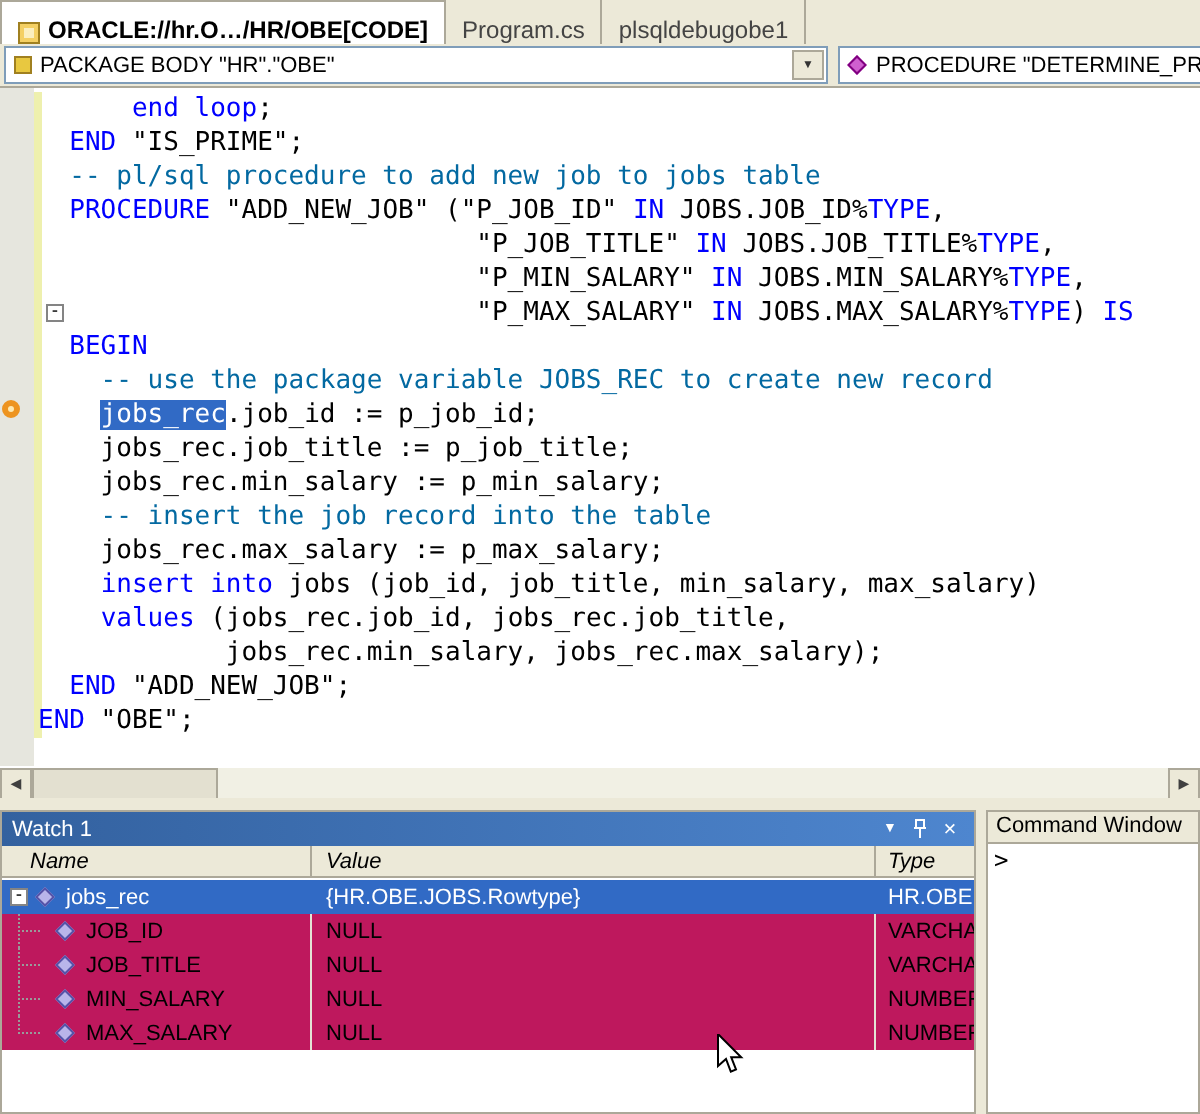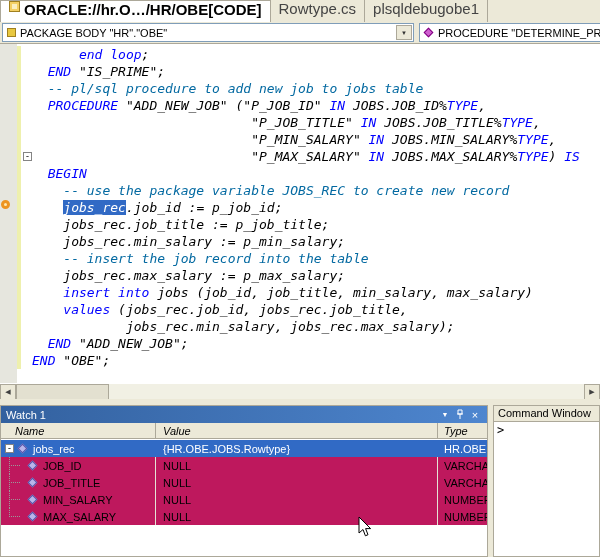--- a/index.html
+++ b/index.html
@@ -3,43 +3,43 @@
 <meta charset="utf-8">
 <style>
   * { box-sizing: border-box; }
   body { margin:0; background:#888; }
   .screen {
     position:relative; width:600px; height:557px; overflow:hidden;
     background:#ECE9D8; font-family:"Liberation Sans",sans-serif; color:#000;
   }
   
   .tabbar { position:absolute; top:0; left:0; right:0; height:22px; display:flex; background:#ECE9D8; }
-  .tab { display:flex; align-items:flex-start; gap:4px; padding:0 8px; height:22px;
-         font-size:15px; border-right:1px solid #ACA899; color:#444; cursor:default; white-space:nowrap; }
+  .tab { display:flex; align-items:flex-end; gap:4px; padding:0 8px; height:22px;
+         font-size:12px; border-right:1px solid #ACA899; color:#444; cursor:default; white-space:nowrap; }
   .tab.active { background:#fff; border:1px solid #ACA899; border-bottom:none; font-weight:bold; color:#000; }
   .doc-icon { width:11px; height:11px; background:#F4D064; border:1px solid #A08020; position:relative; }
   .doc-icon::after { content:""; position:absolute; left:2px; top:2px; width:5px; height:5px; background:#FBEFC0; }
   
   .navbar { position:absolute; top:22px; left:0; right:0; height:22px; background:#ECE9D8; border-bottom:1px solid #ACA899; }
   .combo { position:absolute; top:1px; height:19px; background:#fff; border:1px solid #7F9DB9;
            display:flex; align-items:center; font-size:11px; overflow:hidden; white-space:nowrap; }
   .combo-left { left:2px; width:412px; }
   .combo-right { left:419px; width:181px; border-right:none; }
   .combo-text { overflow:hidden; white-space:nowrap; }
   .combo-arrow { position:absolute; right:1px; top:1px; width:16px; height:15px; background:#ECE9D8;
                  border:1px solid #ACA899; font-size:6px; display:flex; align-items:center; justify-content:center; color:#333; }
   .pkg-icon { width:9px; height:9px; background:#E8C840; border:1px solid #A08020; margin:0 4px; flex:none; }
   .proc-icon { width:7px; height:7px; background:#D060D0; border:1px solid #800080; transform:rotate(45deg); margin:0 6px 0 5px; flex:none; }
   
   .editor { position:absolute; top:44px; left:0; right:0; height:339px; background:#fff; overflow:hidden; }
   .ind-margin { position:absolute; left:0; top:0; bottom:0; width:17px; background:#E6E6DE; }
   .change-bar { position:absolute; left:17px; top:2px; width:4px; height:323px; background:#EEF0AE; }
   .code { position:absolute; left:0; top:2px; right:0; }
-  .cl { height:17px; line-height:17px; padding-left:32px; white-space:pre;
-        font-family:"DejaVu Sans Mono",monospace; font-size:13px;font-style:italic; }
+  .cl { height:17px; line-height:17px; padding-left:19px; white-space:pre;
+        font-family:"DejaVu Sans Mono",monospace; font-size:13px; }
   .seg-p { color:#000; }
   .seg-k { color:#0000FF; }
   .seg-c { color:#0369a1; }
   .seg-s { background:#316AC5; color:#fff; }
   .fold-box { position:absolute; left:23px; top:108px; width:9px; height:9px; background:#fff;
               border:1px solid #848484; font:9px/7px "DejaVu Sans Mono",monospace; text-align:center; color:#000; }
   .exec-marker { position:absolute; left:1px; top:156px; width:9px; height:9px; border-radius:50%;
                  border:3px solid #ED9420; background:#FFE9B0; }
   
   .hscroll { position:absolute; top:383px; left:0; right:0; height:16px; background:#F1F0E4; border-top:1px solid #fff; }
@@ -88,21 +88,21 @@
 <body>
 
 <div class="screen">
 
   <div class="tabbar">
     <div class="tab active">
       <span class="doc-icon"></span>
       <span>ORACLE://hr.O…/HR/OBE[CODE]</span>
     </div>
     <div class="tab">
-      <span>Rowtype.cs</span>
+      <span>Program.cs</span>
     </div>
     <div class="tab">
       <span>plsqldebugobe1</span>
     </div>
   </div>
 
   <div class="navbar">
     <div class="combo combo-left">
       <span class="pkg-icon"></span>
       <span class="combo-text">PACKAGE BODY "HR"."OBE"</span>

